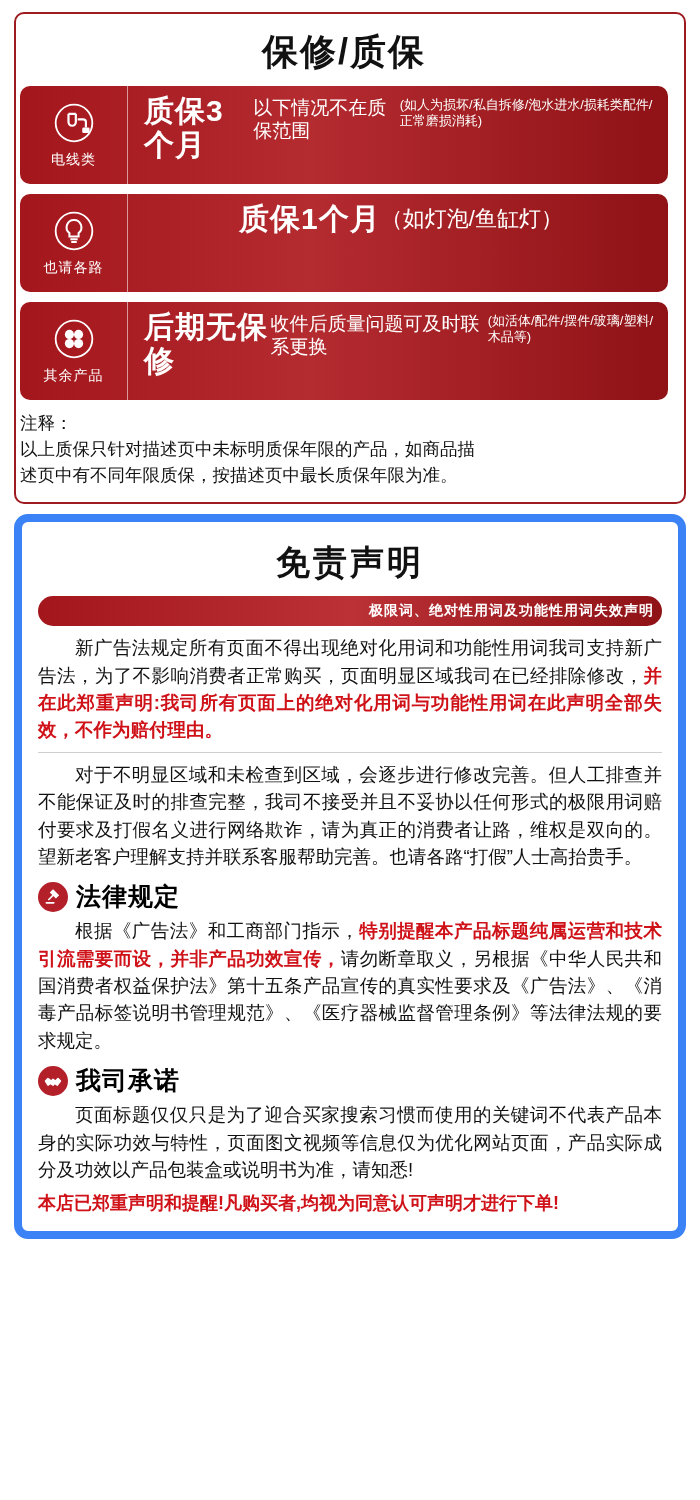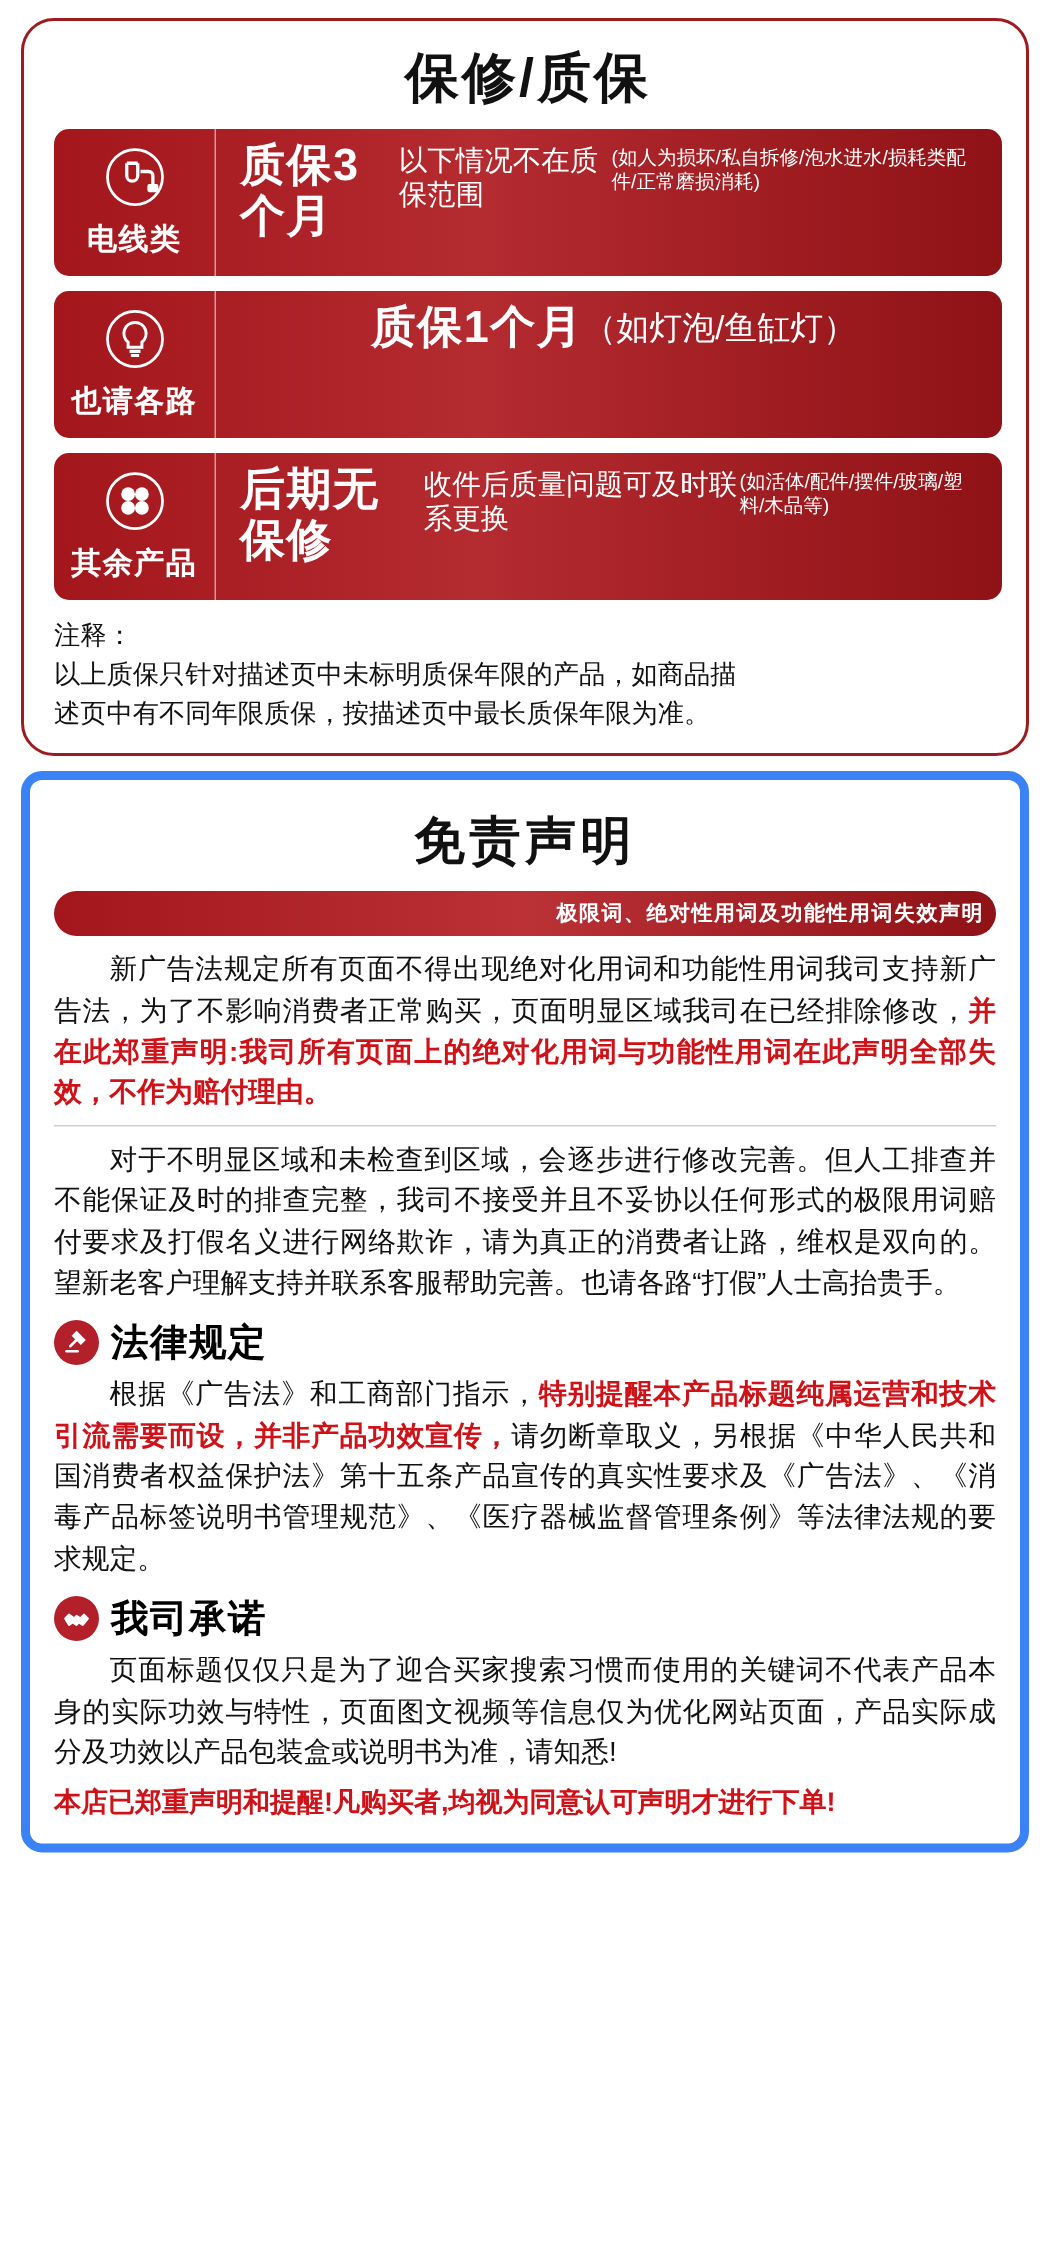--- a/index.html
+++ b/index.html
@@ -19,22 +19,22 @@
     height: 1500px;
     position: relative;
     background: #fff;
     box-sizing: border-box;
   }
 
   
   .warranty-card {
     margin: 12px 14px 0 14px;
     border: 2px solid #9e1b20;
-    border-radius: 22px;
-    padding: 14px 16px 14px 20px;
+    border-radius: 10px;
+    padding: 14px 16px 14px 4px;
     box-sizing: border-box;
     background: #fff;
   }
   .warranty-title {
     text-align: center;
     font-size: 36px;
     font-weight: bold;
     letter-spacing: 2px;
     color: #111;
     margin: 4px 0 14px 0;
@@ -58,22 +58,22 @@
     flex-direction: column;
     align-items: center;
     justify-content: center;
     border-right: 1px solid rgba(255,255,255,0.55);
     padding: 6px 2px;
     box-sizing: border-box;
   }
   .wrow-icon svg { display: block; }
   .wrow-icon-label {
     margin-top: 6px;
-    font-size: 20px;
-    font-weight: bold;
+    font-size: 14px;
+    font-weight: normal;
     letter-spacing: 1px;
     white-space: nowrap;
   }
   .wrow-body {
     flex: 1 1 auto;
     padding: 8px 10px 8px 16px;
     display: flex;
     justify-content: center;
     box-sizing: border-box;
   }
@@ -103,21 +103,21 @@
     margin-top: 8px;
     font-size: 17.5px;
     line-height: 1.5;
     color: #111;
   }
   .warranty-remark .rm-line { display: block; }
 
   
   .disclaimer-card {
     margin: 10px 14px 12px 14px;
-    border: 6px solid #3b82f6;
+    border: 8px solid #3b82f6;
     border-radius: 14px;
     padding: 12px 16px 14px 16px;
     box-sizing: border-box;
     background: #fff;
   }
   .disclaimer-title {
     text-align: center;
     font-size: 34px;
     font-weight: bold;
     letter-spacing: 3px;

